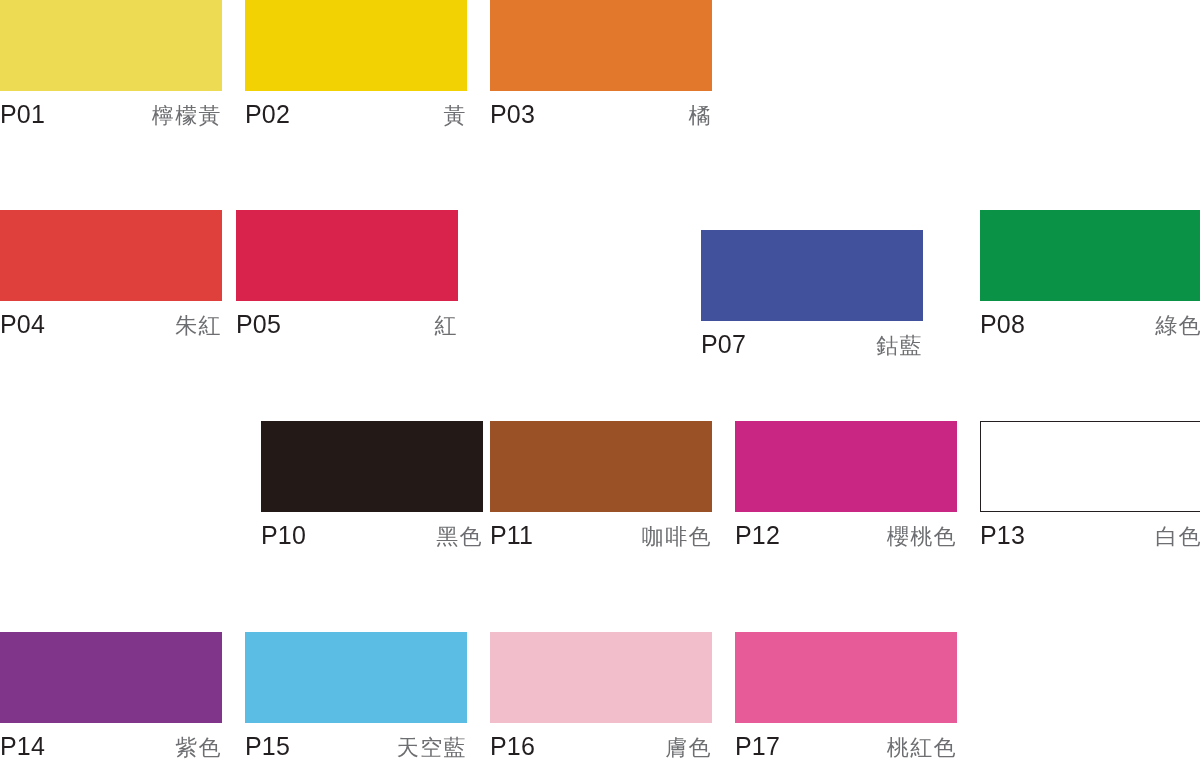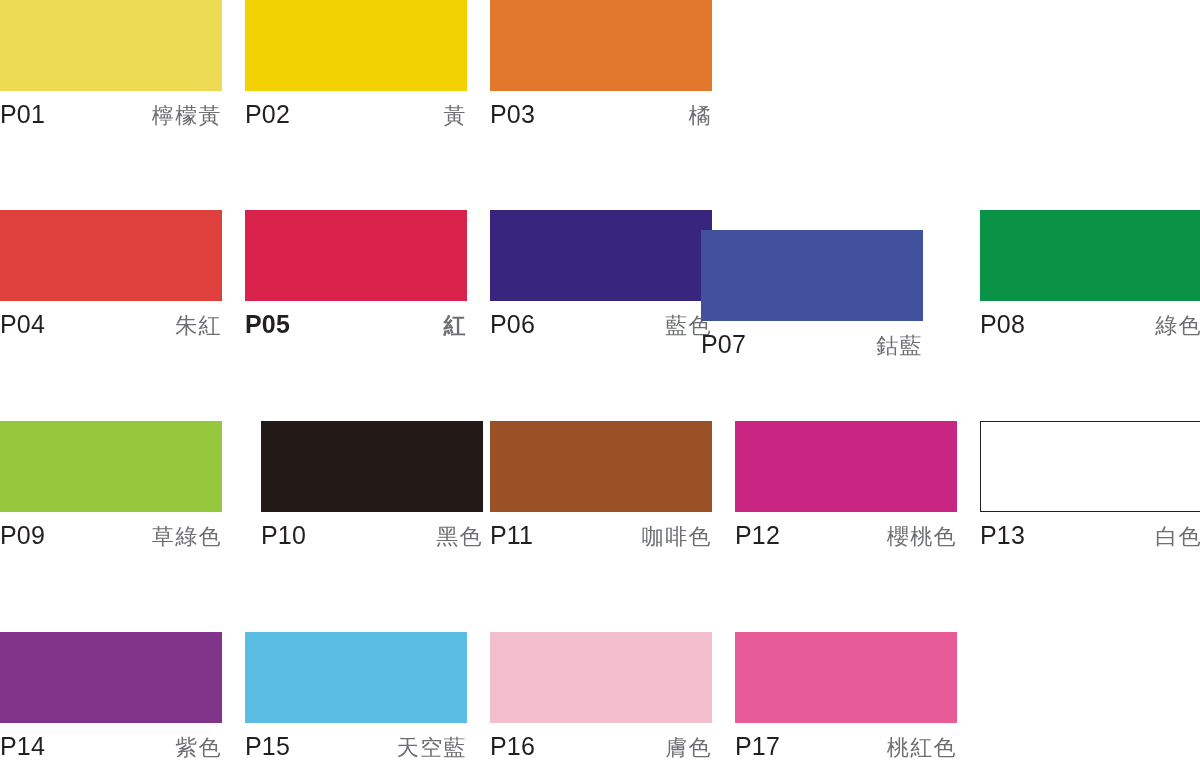--- a/index.html
+++ b/index.html
@@ -107,53 +107,39 @@
       <div class="swatch-chip empty" title="#FFFFFF" style="background: rgb(255, 255, 255);"></div>
       <div class="swatch-labels"></div>
     </div>
     <div class="swatch-cell" style="left: 0px; top: 210px;">
       <div class="swatch-chip" title="#E0403C" style="background: rgb(224, 64, 60);"></div>
       <div class="swatch-labels">
         <span class="swatch-code">P04</span>
         <span class="swatch-name">朱紅</span>
       </div>
     </div>
-    <div class="swatch-cell" style="left: 245px; top: 210px; font-weight: bold;">
+    <div class="swatch-cell" style="left: 236px; top: 210px;">
       <div class="swatch-chip" title="#D9224C" style="background: rgb(217, 34, 76);"></div>
       <div class="swatch-labels">
         <span class="swatch-code">P05</span>
         <span class="swatch-name">紅</span>
       </div>
     </div>
-    <div class="swatch-cell" style="left: 490px; top: 210px;">
-      <div class="swatch-chip" title="#38257E" style="background: rgb(56, 37, 126);"></div>
-      <div class="swatch-labels">
-        <span class="swatch-code">P06</span>
-        <span class="swatch-name">藍色</span>
-      </div>
-    </div>
     <div class="swatch-cell" style="left: 701px; top: 210px; margin-top: 20px;">
       <div class="swatch-chip" title="#42519C" style="background: rgb(66, 81, 156);"></div>
       <div class="swatch-labels">
         <span class="swatch-code">P07</span>
         <span class="swatch-name">鈷藍</span>
       </div>
     </div>
     <div class="swatch-cell" style="left: 980px; top: 210px;">
       <div class="swatch-chip" title="#0A9347" style="background: rgb(10, 147, 71);"></div>
       <div class="swatch-labels">
         <span class="swatch-code">P08</span>
         <span class="swatch-name">綠色</span>
-      </div>
-    </div>
-    <div class="swatch-cell" style="left: 0px; top: 421px;">
-      <div class="swatch-chip" title="#95C83D" style="background: rgb(149, 200, 61);"></div>
-      <div class="swatch-labels">
-        <span class="swatch-code">P09</span>
-        <span class="swatch-name">草綠色</span>
       </div>
     </div>
     <div class="swatch-cell" style="left: 261px; top: 421px;">
       <div class="swatch-chip" title="#231A17" style="background: rgb(35, 26, 23);"></div>
       <div class="swatch-labels">
         <span class="swatch-code">P10</span>
         <span class="swatch-name">黑色</span>
       </div>
     </div>
     <div class="swatch-cell" style="left: 490px; top: 421px; text-align: center;">

